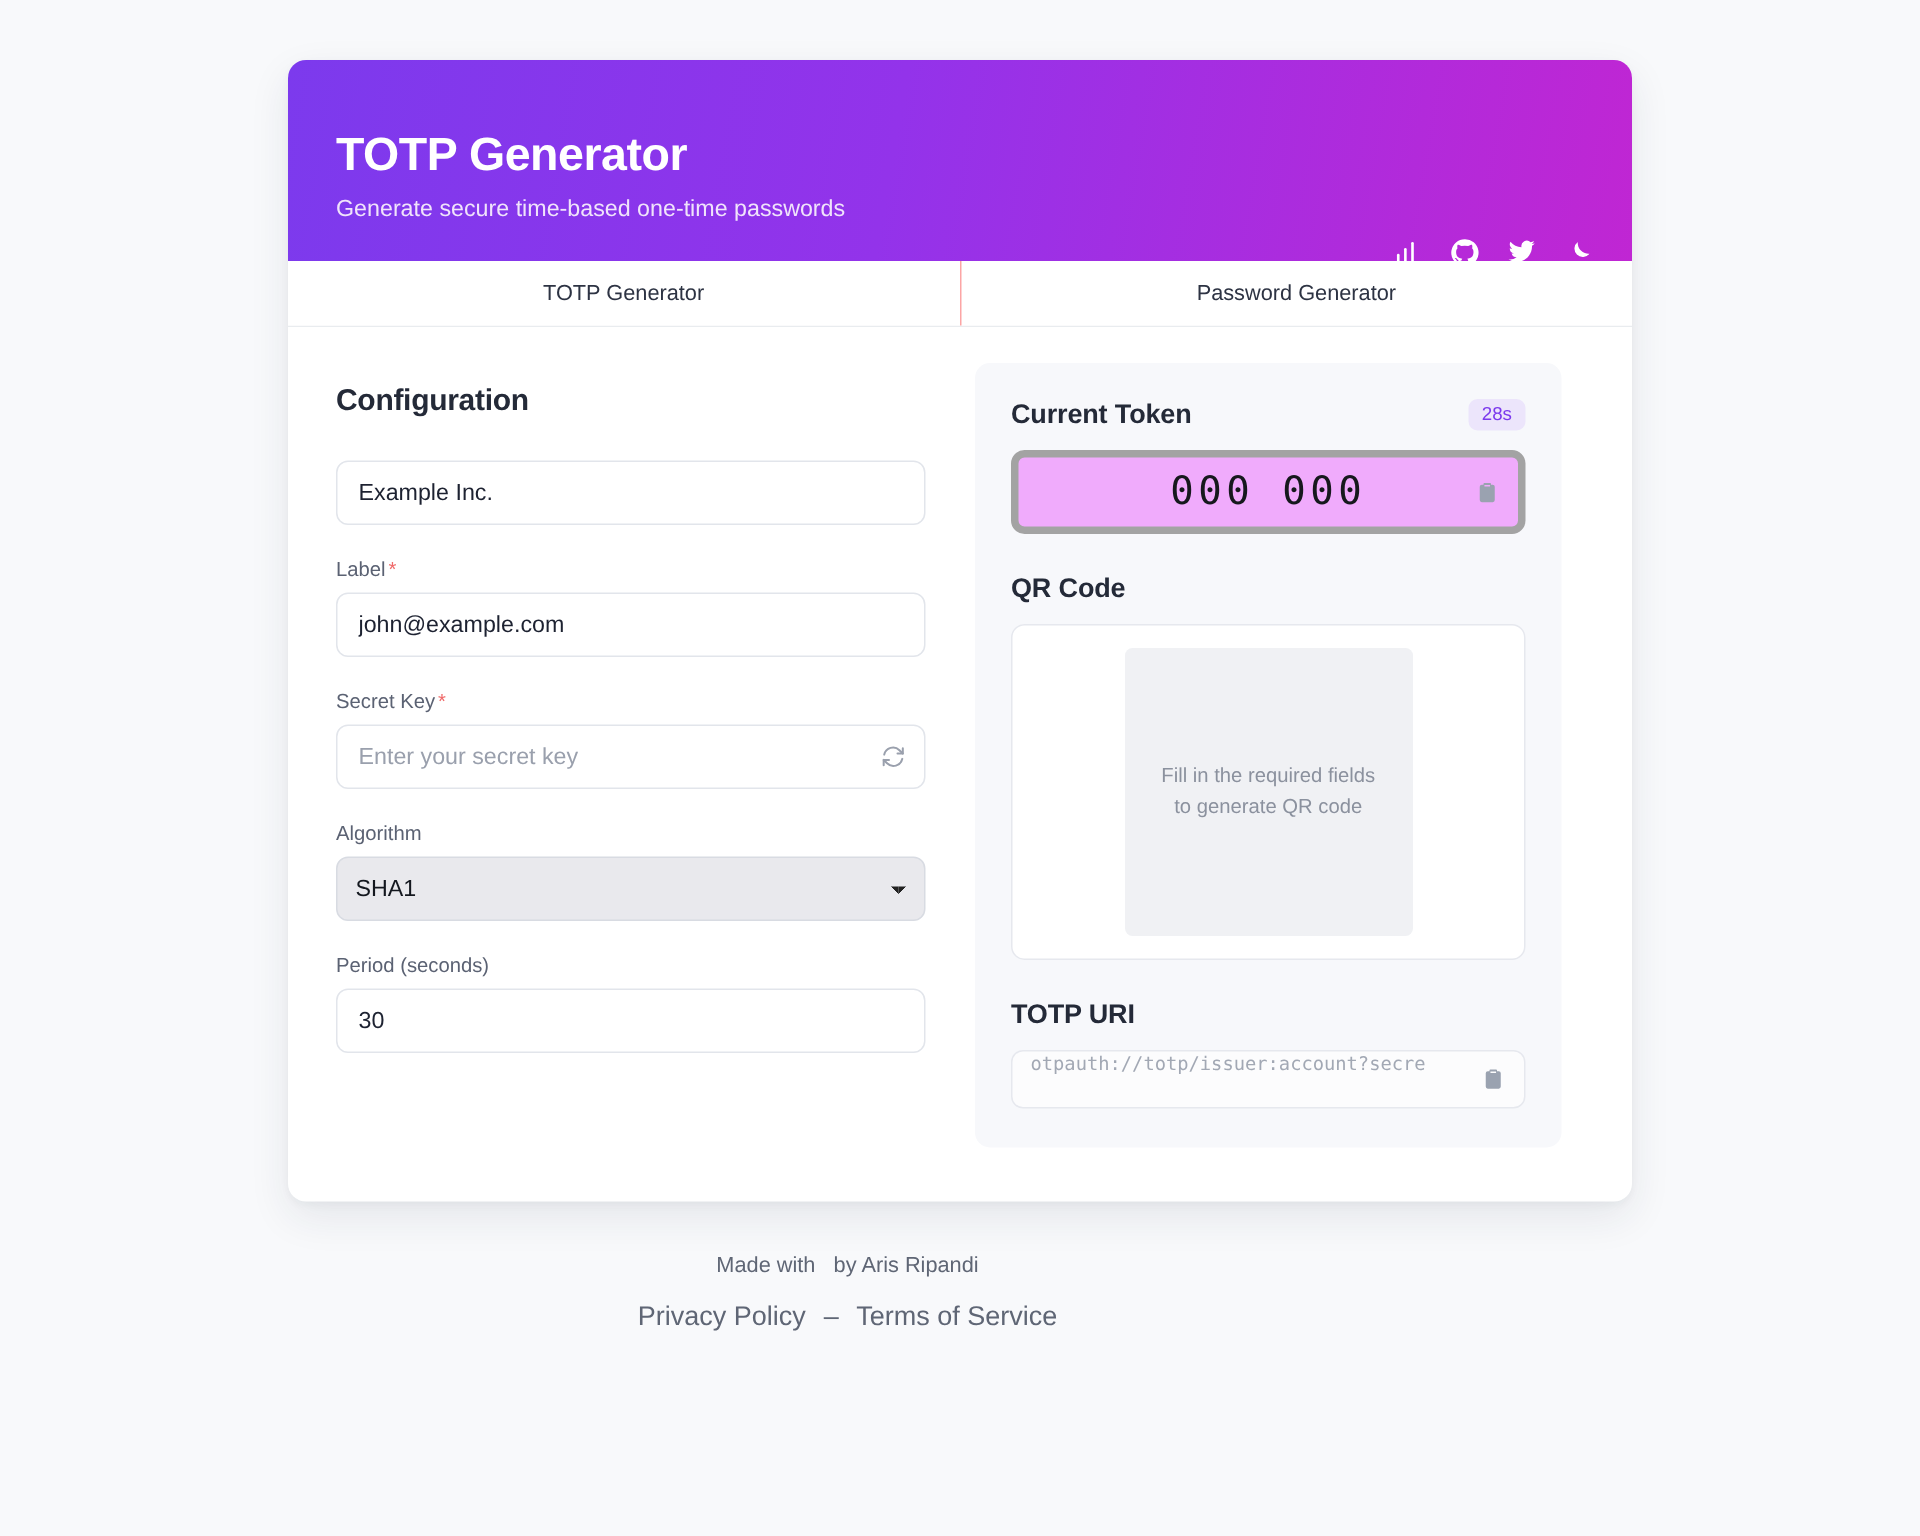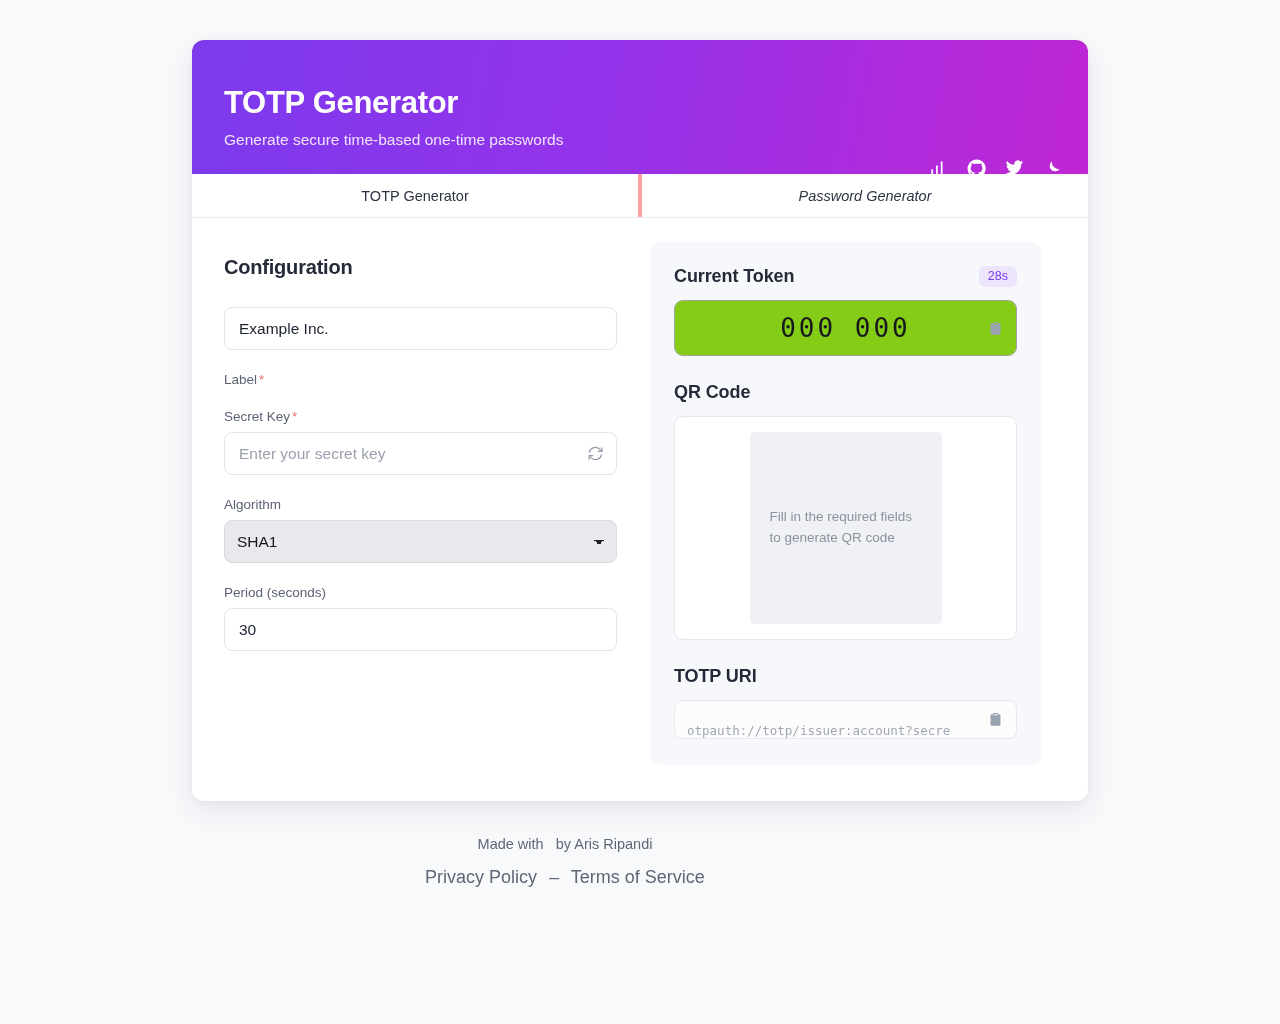--- a/index.html
+++ b/index.html
@@ -80,21 +80,21 @@
     display: flex;
     align-items: center;
     justify-content: center;
     font-size: 14.5px;
     color: #2d3343;
     cursor: pointer;
     background: #ffffff;
     border: 0;
     font-family: inherit;
   }
-  .tab + .tab { border-left: 4px solid #fca5a5; font-style: italic; }
+  .tab + .tab { border-left: 1px solid #fca5a5; }
 
   
   .card-body {
     display: flex;
     padding: 24px 32px 36px 32px;
     gap: 33px;
     align-items: flex-start;
   }
 
   .col-left { width: 393px; flex: none; padding-top: 14px; }
@@ -195,22 +195,22 @@
     background: #ece5fb;
     color: #7c3aed;
     font-size: 12.5px;
     border-radius: 6px;
     padding: 4px 9px;
     line-height: 1;
   }
 
   .token-box {
     position: relative;
-    background: #84cc16;
-    border: 1px solid #a3a3a3;
+    background: #f0abfc;
+    border: 5px solid #a3a3a3;
     border-radius: 9px;
     height: 56px;
     display: flex;
     align-items: center;
     justify-content: center;
   }
   .token-value {
     font-family: "DejaVu Sans Mono", monospace;
     font-size: 26px;
     letter-spacing: 3px;
@@ -247,34 +247,35 @@
     justify-content: center;
   }
   .qr-placeholder {
     width: 192px;
     height: 192px;
     background: #f0f1f4;
     border-radius: 5px;
     display: flex;
     align-items: center;
     justify-content: center;
+    text-align: center;
     font-size: 13.5px;
     color: #8b919e;
     line-height: 1.55;
     padding: 0 20px;
   }
 
   .uri-box {
     position: relative;
     background: #fcfcfd;
     border: 1px solid #e6e8ee;
     border-radius: 8px;
     height: 39px;
     display: flex;
-    align-items: flex-end;
+    align-items: flex-start;
     overflow: hidden;
   }
   .uri-text {
     font-family: "DejaVu Sans Mono", monospace;
     font-size: 12.5px;
     color: #a2a8b4;
     padding-left: 12px;
     white-space: nowrap;
     overflow: hidden;
     flex: 1;
@@ -353,20 +354,21 @@
         <div class="section-title">Configuration</div>
 
         <div class="field">
           <input class="text-input" type="text" value="Example Inc." style="">
         </div>
 
         <div class="field">
           <label class="field-label">
             <span>Label</span><span class="req">*</span>
           </label>
+          <input class="text-input" type="text" value="john@example.com" style="">
         </div>
 
         <div class="field">
           <label class="field-label">
             <span>Secret Key</span><span class="req">*</span>
           </label>
           <div class="input-wrap">
             <input class="text-input" type="text" placeholder="Enter your secret key" style="">
             <button class="inline-icon-btn">
               <svg width="17" height="17" viewBox="0 0 24 24" fill="none" stroke="currentColor" stroke-width="1.9" stroke-linecap="round" stroke-linejoin="round">

